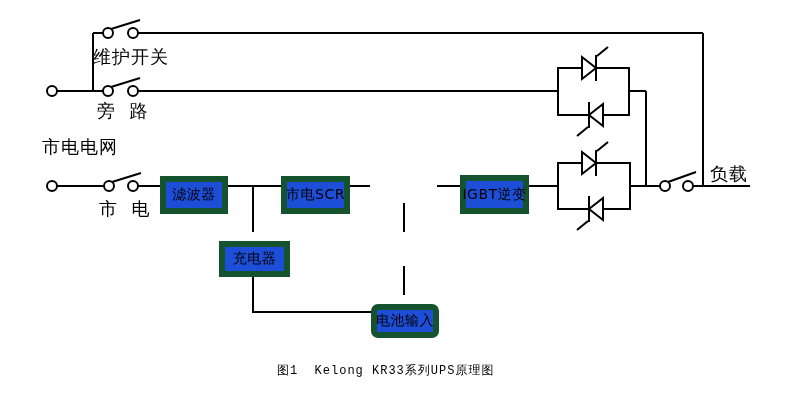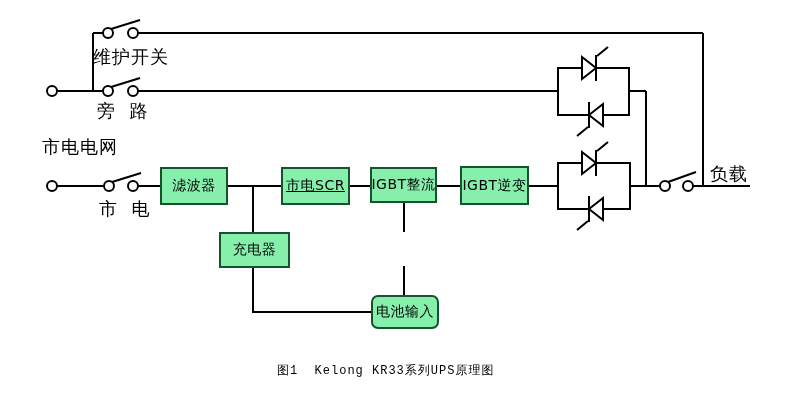--- a/index.html
+++ b/index.html
@@ -2,23 +2,23 @@
 <html><head>
 <meta charset="utf-8">
 <style>
   html,body { margin:0; padding:0; background:#ffffff; }
   .stage {
     position:relative; width:785px; height:405px; background:#ffffff;
     font-family:"DejaVu Sans", sans-serif; color:#000; overflow:hidden;
   }
   .stage svg { position:absolute; left:0; top:0; }
   .box {
-    position:absolute; box-sizing:border-box; border:2px solid #14532d; background:#86efac;
+    position:absolute; box-sizing:border-box; border:6px solid #14532d; background:#1d4ed8;
     display:flex; align-items:center; justify-content:center;
-    font-size:14px; letter-spacing:0.5px; white-space:pre; z-index:2;
+    font-size:14px; letter-spacing:0.5px; white-space:pre; z-index:2;margin-top:9px;
   }
   .lbl {
     position:absolute; font-size:18px; white-space:pre; z-index:2; letter-spacing:1px;
   }
   .caption {
     position:absolute; font-size:12px; white-space:pre; z-index:2;
     font-family:Liberation Mono, monospace; letter-spacing:1px;
   }
 </style>
 </head>
@@ -83,22 +83,21 @@
       </g>
       <g>
         <path d="M603 198 L603 220 L589 209 Z" fill="#ffffff"></path>
         <path d="M589 196 V222" fill="none"></path>
         <path d="M588 221 L577 230" fill="none"></path>
       </g>
     </g>
   </svg>
 
   <div class="box" style="left:160px;top:167px;width:68px;height:38px;">滤波器</div>
-  <div class="box" style="left:281px;top:167px;width:69px;height:38px;text-decoration:underline;">市电SCR</div>
-  <div class="box" style="left:370px;top:167px;width:67px;height:36px;">IGBT整流</div>
+  <div class="box" style="left:281px;top:167px;width:69px;height:38px;">市电SCR</div>
   <div class="box" style="left:219px;top:232px;width:71px;height:36px;">充电器</div>
   <div class="box" style="left:460px;top:166px;width:69px;height:39px;">IGBT逆变</div>
   <div class="box" style="left:371px;top:295px;width:68px;height:34px;border-radius:7px;">电池输入</div>
 
   <div class="lbl" style="left:93px;top:45px;">维护开关</div>
   <div class="lbl" style="left:97px;top:99px;">旁  路</div>
   <div class="lbl" style="left:42px;top:135px;">市电电网</div>
   <div class="lbl" style="left:99px;top:197px;">市  电</div>
   <div class="lbl" style="left:710px;top:162px;">负载</div>
 

